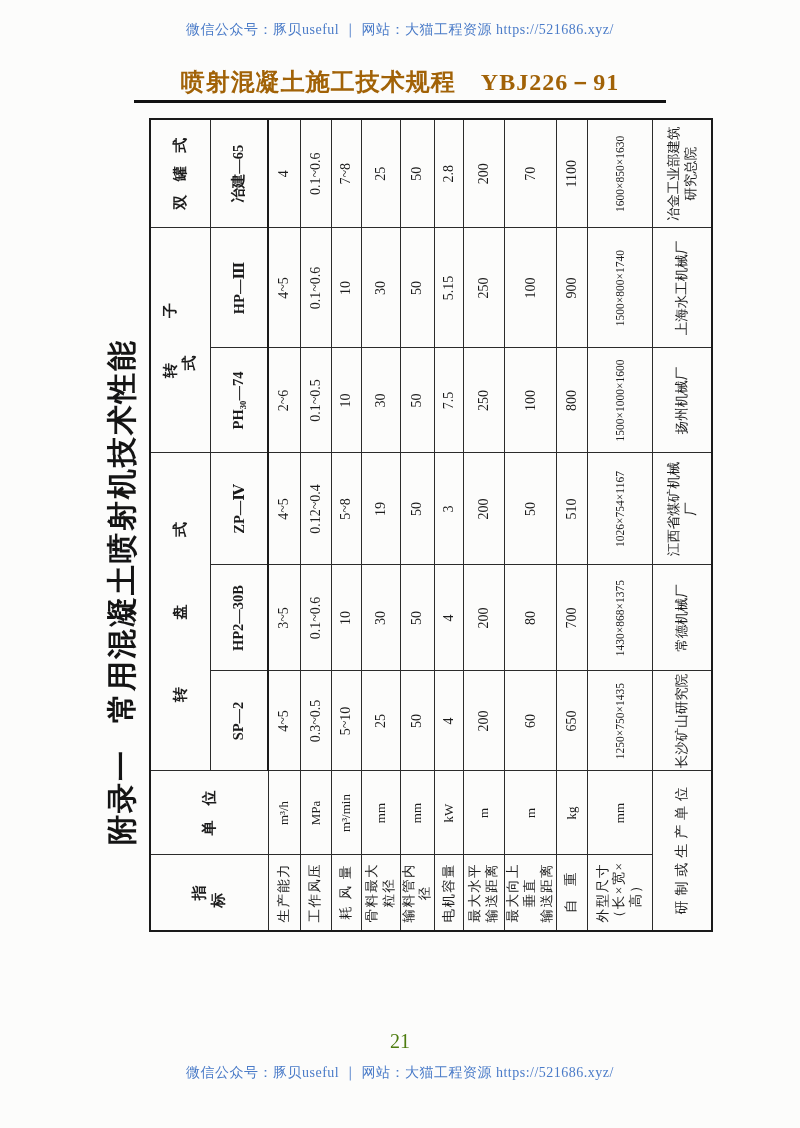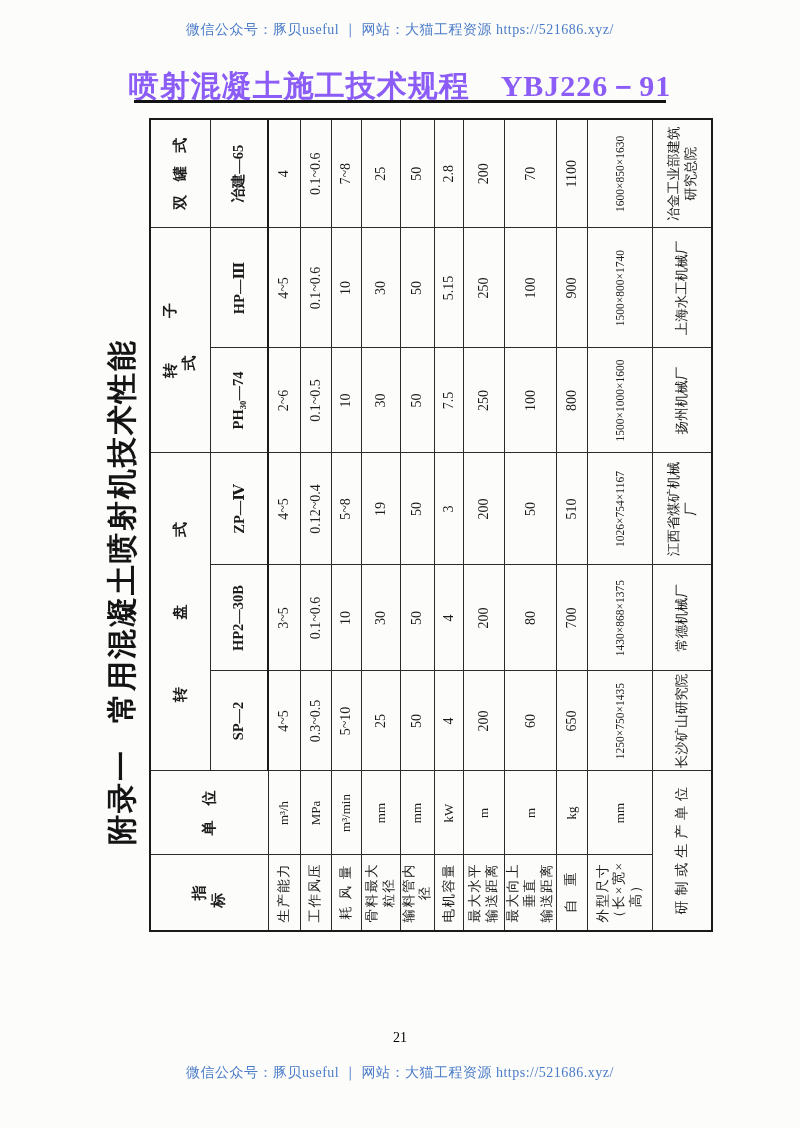--- a/index.html
+++ b/index.html
@@ -9,29 +9,29 @@
     font-family:"Liberation Serif","DejaVu Serif",serif;
   }
   .promo{
     width:100%;text-align:center;font-size:14px;letter-spacing:.5px;
     color:var(--accent,#4a7bc8);
   }
   .promo.top{position:absolute;top:21px;left:0;}
   .promo.bottom{position:absolute;top:1064px;left:0;}
   .doc-title{
     position:absolute;top:66px;left:0;width:100%;text-align:center;
-    font-size:30px;font-weight:bold;letter-spacing:1px;color:#8b5cf6;
+    font-size:24px;font-weight:bold;letter-spacing:1px;color:#a16207;
   }
   .title-rule{
     position:absolute;top:100px;left:134px;width:532px;height:0;
     border-top:3.5px solid #121212;
   }
   .page-num{
     position:absolute;top:1030px;left:0;width:100%;text-align:center;
-    font-size:14px;color:#000000;
+    font-size:20px;color:#4d7c0f;
   }
   
   .rot-wrap{position:absolute;left:95px;top:118px;width:605px;height:815px;}
   .readable{
     position:absolute;left:0;top:0;width:815px;height:605px;
     transform-origin:0 0;
     transform:rotate(-90deg) translateX(-815px);
   }
   .appx-title{
     height:54px;display:flex;align-items:center;

